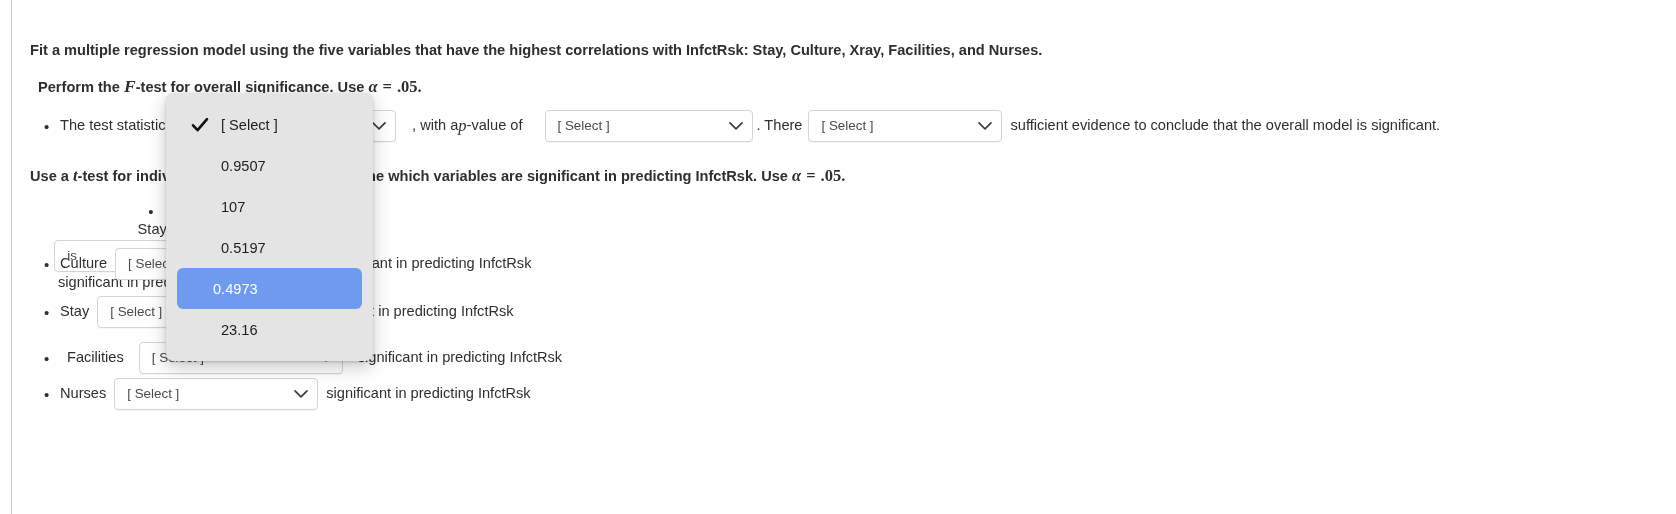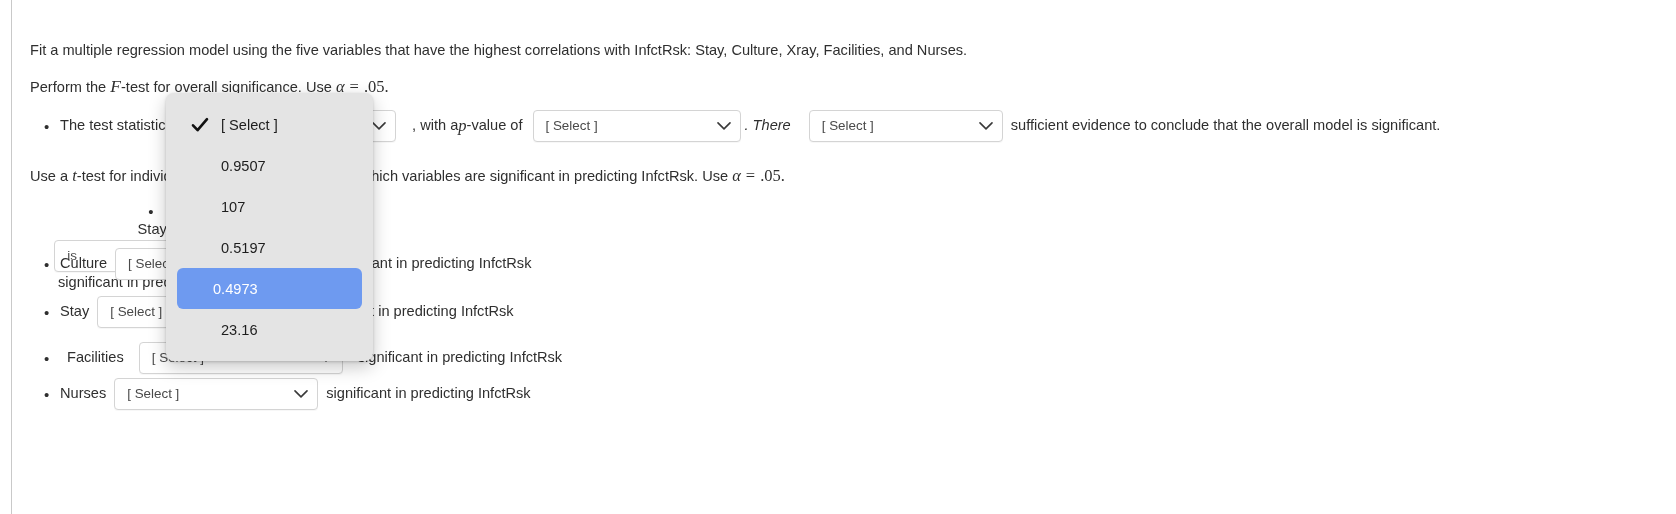--- a/index.html
+++ b/index.html
@@ -29,23 +29,24 @@
     top: 28px;
     right: 10px;
     font-size: 14.6px;
     color: #2f2f2f;
     line-height: 1.45;
   }
   .para {
     margin: 0 0 0 0;
     padding: 0;
     white-space: nowrap;
+    font-weight: bold;
   }
   .p1 { position: absolute; left: 0;   top: 12px; }
-  .p2 { position: absolute; left: 0;   top: 46px; }
+  .p2 { position: absolute; left: 8px;   top: 46px; }
   .p3 { position: absolute; left: 0;   top: 136px; }
 
   .mathvar {
     font-family: "Liberation Serif", serif;
     font-style: italic;
     font-size: 16.5px;
   }
   .mathvar-up {
     font-family: "Liberation Serif", serif;
     font-style: italic;
@@ -169,32 +170,32 @@
         <span></span>
         <span class="caret">
           <svg viewBox="0 0 14 9">
               <path d="M1 1.4 L7 7.4 L13 1.4" fill="none" stroke="#3a3a3a" stroke-width="1.6" stroke-linecap="round" stroke-linejoin="round"></path>
             </svg>
         </span>
       </span>
 
       <span style="margin-left:16px;">, with a </span>
         <span class="mathvar">p</span>
-        <span style="margin-right:10px;">-value of </span>
+        <span style="margin-right:22px;">-value of </span>
 
       <span class="sel w-pvalue">
         <span>[ Select ]</span>
         <span class="caret">
           <svg viewBox="0 0 14 9">
               <path d="M1 1.4 L7 7.4 L13 1.4" fill="none" stroke="#3a3a3a" stroke-width="1.6" stroke-linecap="round" stroke-linejoin="round"></path>
             </svg>
         </span>
       </span>
 
-      <span style="margin:0 18px 0 4px;font-style:italic;">.  There </span>
+      <span style="margin:0 6px 0 4px;">.  There </span>
 
       <span class="sel w-there">
         <span>[ Select ]</span>
         <span class="caret">
           <svg viewBox="0 0 14 9">
               <path d="M1 1.4 L7 7.4 L13 1.4" fill="none" stroke="#3a3a3a" stroke-width="1.6" stroke-linecap="round" stroke-linejoin="round"></path>
             </svg>
         </span>
       </span>
 

